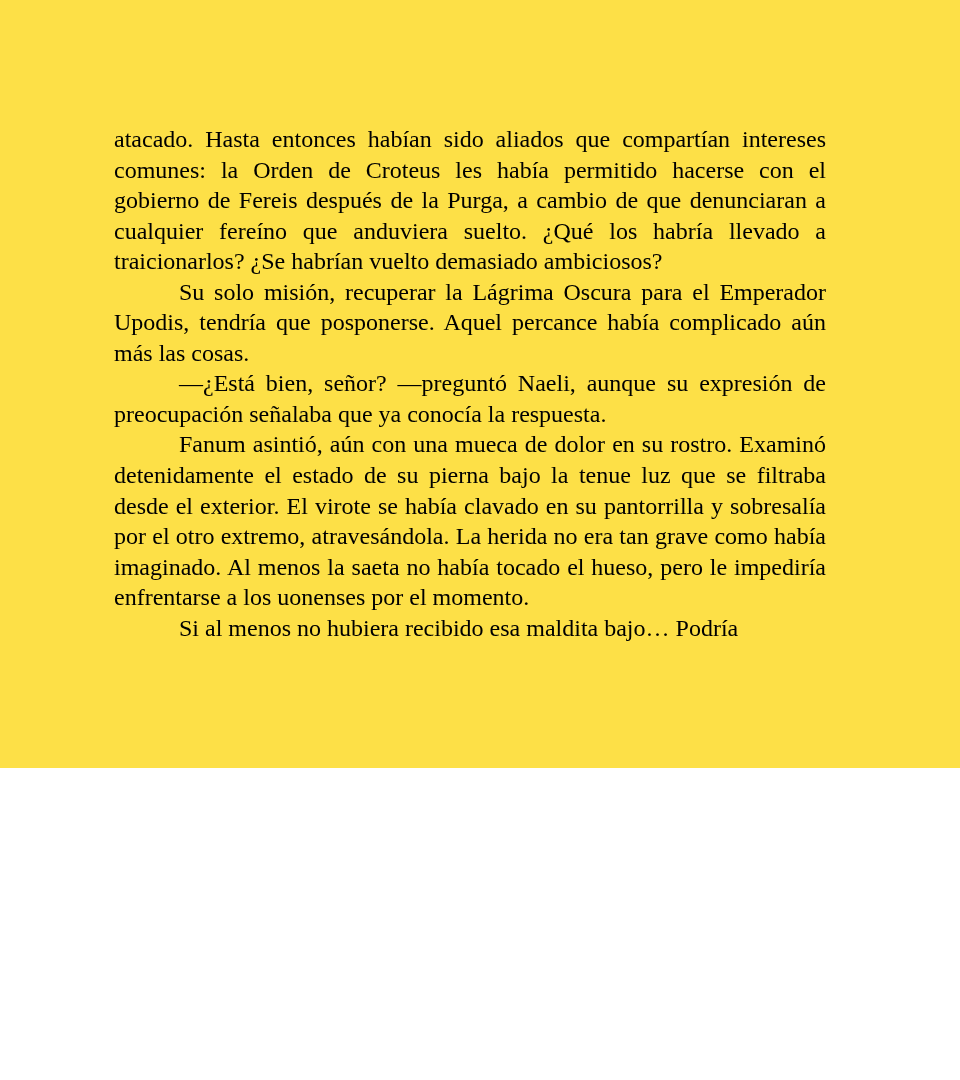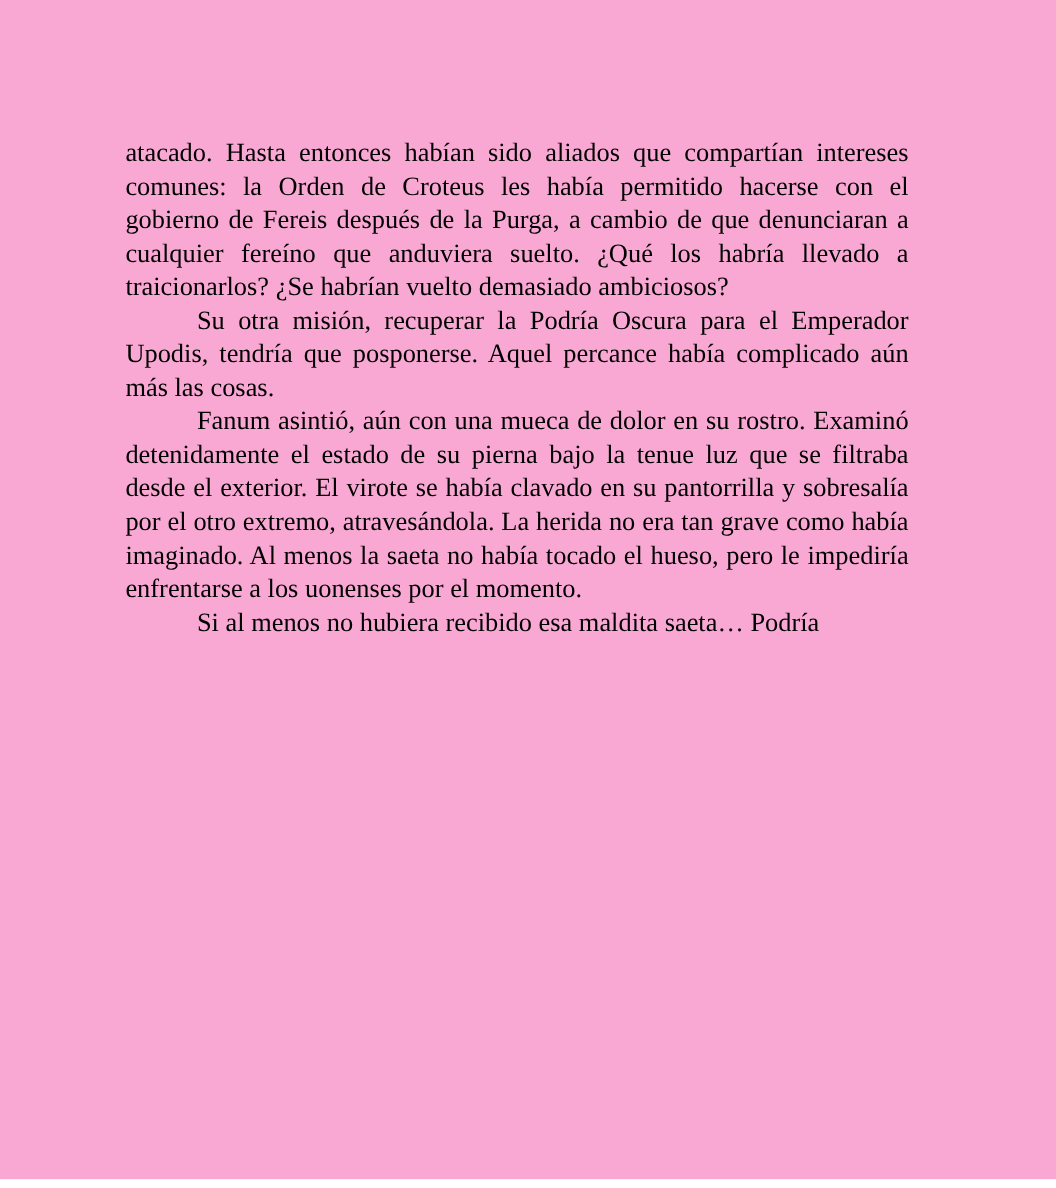--- a/index.html
+++ b/index.html
@@ -6,22 +6,22 @@
     margin: 0;
     padding: 0;
     background: #ffffff;
     width: 960px;
     height: 1080px;
     overflow: hidden;
   }
   .page {
     position: relative;
     width: 960px;
-    height: 1072px;
-    background: #f9a8d4;
+    height: 768px;
+    background: #fde047;
   }
   .text-column {
     position: absolute;
     left: 114px;
     top: 124px;
     width: 712px;
     color: #000000;
     font-family: "Liberation Serif", "DejaVu Serif", serif;
     font-size: 24px;
     line-height: 30.55px;
@@ -38,17 +38,18 @@
   .para.no-indent {
     text-indent: 0;
   }
 </style>
 </head>
 <body>
 
 <div class="page">
   <div class="text-column">
     <p class="para no-indent">atacado. Hasta entonces habían sido aliados que compartían intereses comunes: la Orden de Croteus les había permitido hacerse con el gobierno de Fereis después de la Purga, a cambio de que denunciaran a cualquier fereíno que anduviera suelto. ¿Qué los habría llevado a traicionarlos? ¿Se habrían vuelto demasiado ambiciosos?</p>
-    <p class="para">Su otra misión, recuperar la Podría Oscura para el Emperador Upodis, tendría que posponerse. Aquel percance había complicado aún más las cosas.</p>
+    <p class="para">Su solo misión, recuperar la Lágrima Oscura para el Emperador Upodis, tendría que posponerse. Aquel percance había complicado aún más las cosas.</p>
+    <p class="para">—¿Está bien, señor? —preguntó Naeli, aunque su expresión de preocupación señalaba que ya conocía la respuesta.</p>
     <p class="para">Fanum asintió, aún con una mueca de dolor en su rostro. Examinó detenidamente el estado de su pierna bajo la tenue luz que se filtraba desde el exterior. El virote se había clavado en su pantorrilla y sobresalía por el otro extremo, atravesándola. La herida no era tan grave como había imaginado. Al menos la saeta no había tocado el hueso, pero le impediría enfrentarse a los uonenses por el momento.</p>
-    <p class="para">Si al menos no hubiera recibido esa maldita saeta… Podría</p>
+    <p class="para">Si al menos no hubiera recibido esa maldita bajo… Podría</p>
   </div>
 </div>
 
 </body></html>

